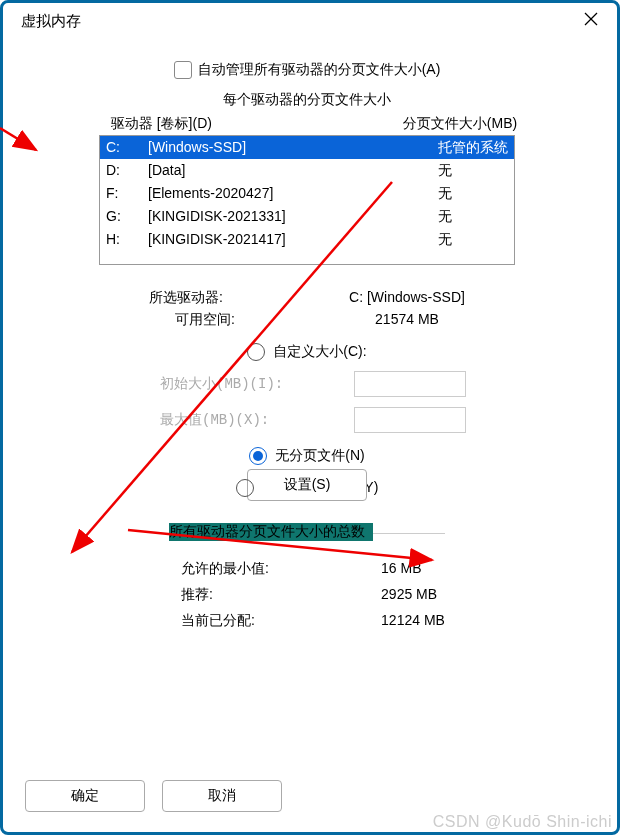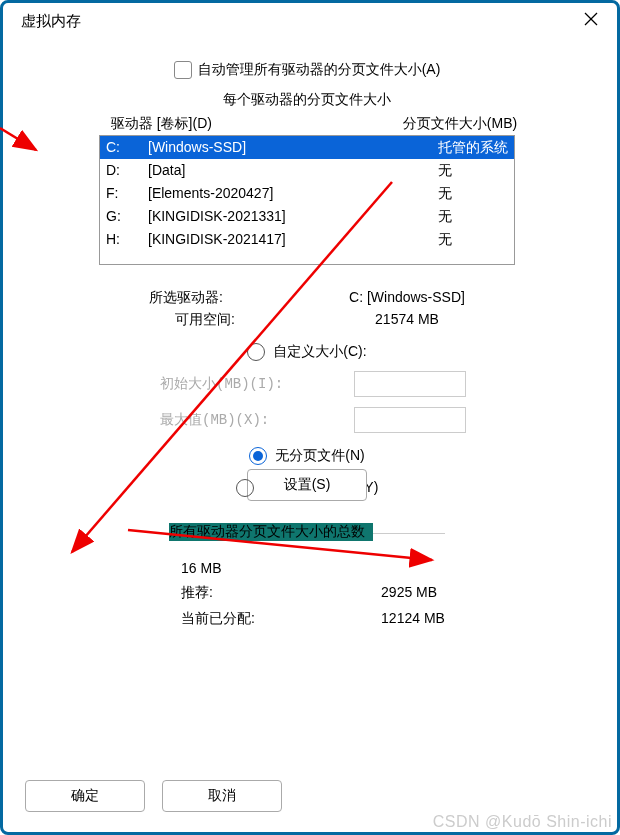--- a/index.html
+++ b/index.html
@@ -271,20 +271,21 @@
     </div>
 
     <div class="set-row">
       <button class="btn">设置(S)</button>
     </div>
 
     <div class="fieldset">
       <span class="legend">所有驱动器分页文件大小的总数</span>
       <div class="totals">
         <div class="info-row">
+          <span class="lab">允许的最小值:</span>
           <span>16 MB</span>
         </div>
         <div class="info-row">
           <span class="lab">推荐:</span>
           <span>2925 MB</span>
         </div>
         <div class="info-row">
           <span class="lab">当前已分配:</span>
           <span>12124 MB</span>
         </div>

